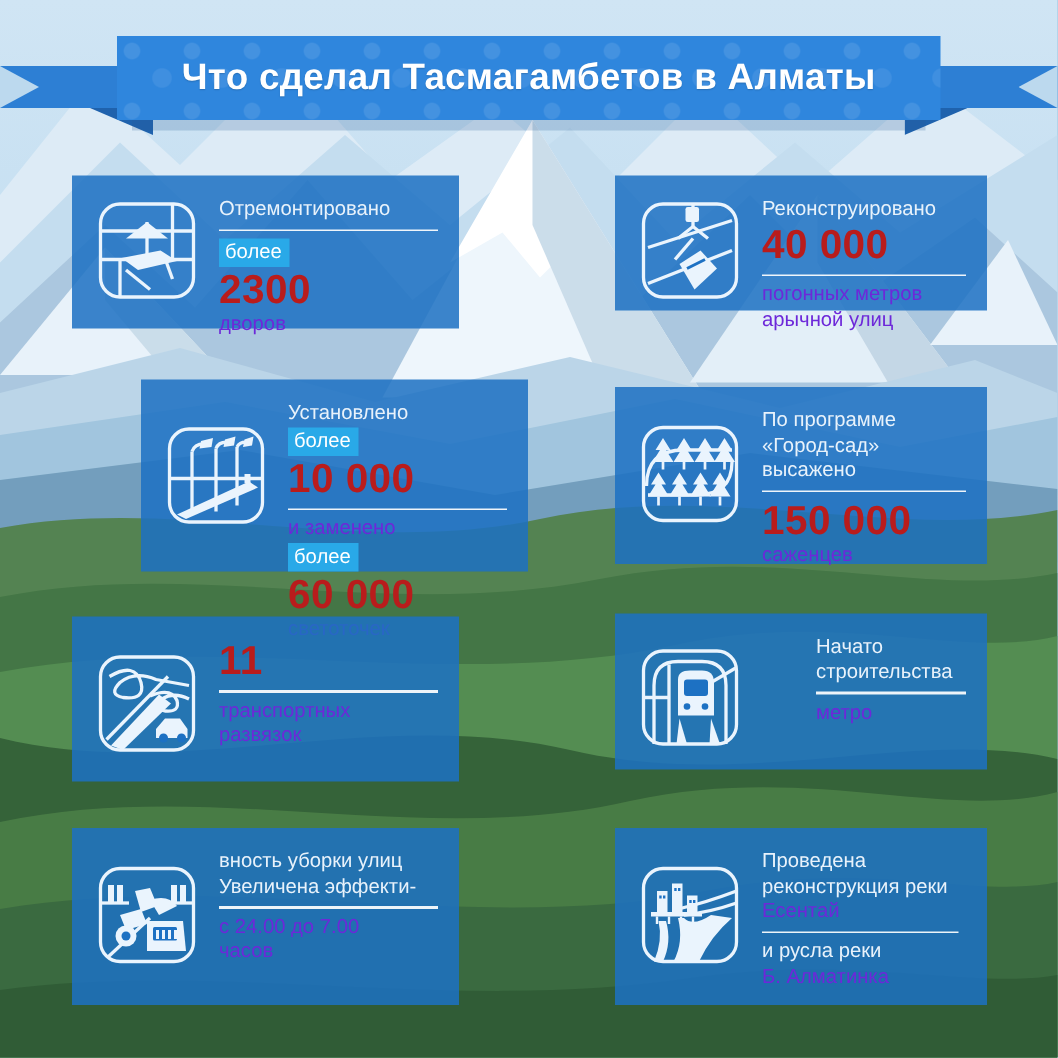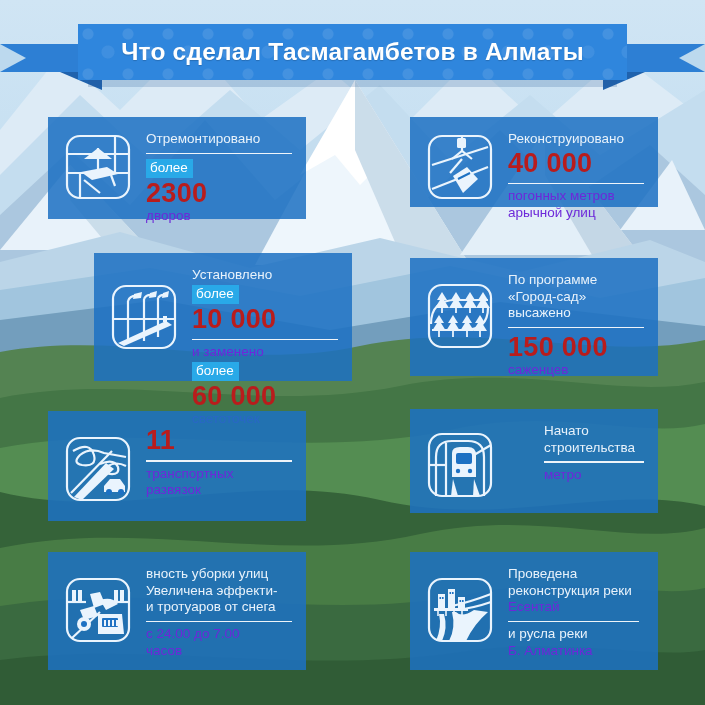--- a/index.html
+++ b/index.html
@@ -372,21 +372,20 @@
         <rect x="44" y="48" width="2" height="6"></rect>
           <rect x="48" y="48" width="2" height="6"></rect>
         <rect x="52" y="48" width="2" height="6"></rect>
           <rect x="56" y="48" width="2" height="6"></rect>
       </g>
     </svg>
   </div>
   <div class="card-body">
     <div class="lbl">вность уборки улиц</div>
     <div class="lbl">Увеличена эффекти-</div>
-    <div class="lbl">и тротуаров от снега</div>
     <div class="rule"></div>
     <div class="strong">с 24.00 до 7.00</div>
     <div class="strong">часов</div>
   </div>
 </div>
 
 <div class="card" id="card8">
   <div class="card-icon" style="margin-top:8px">
     <svg viewBox="0 0 76 76">
         <g fill="none" stroke="#eaf4fd" stroke-width="2.2">

